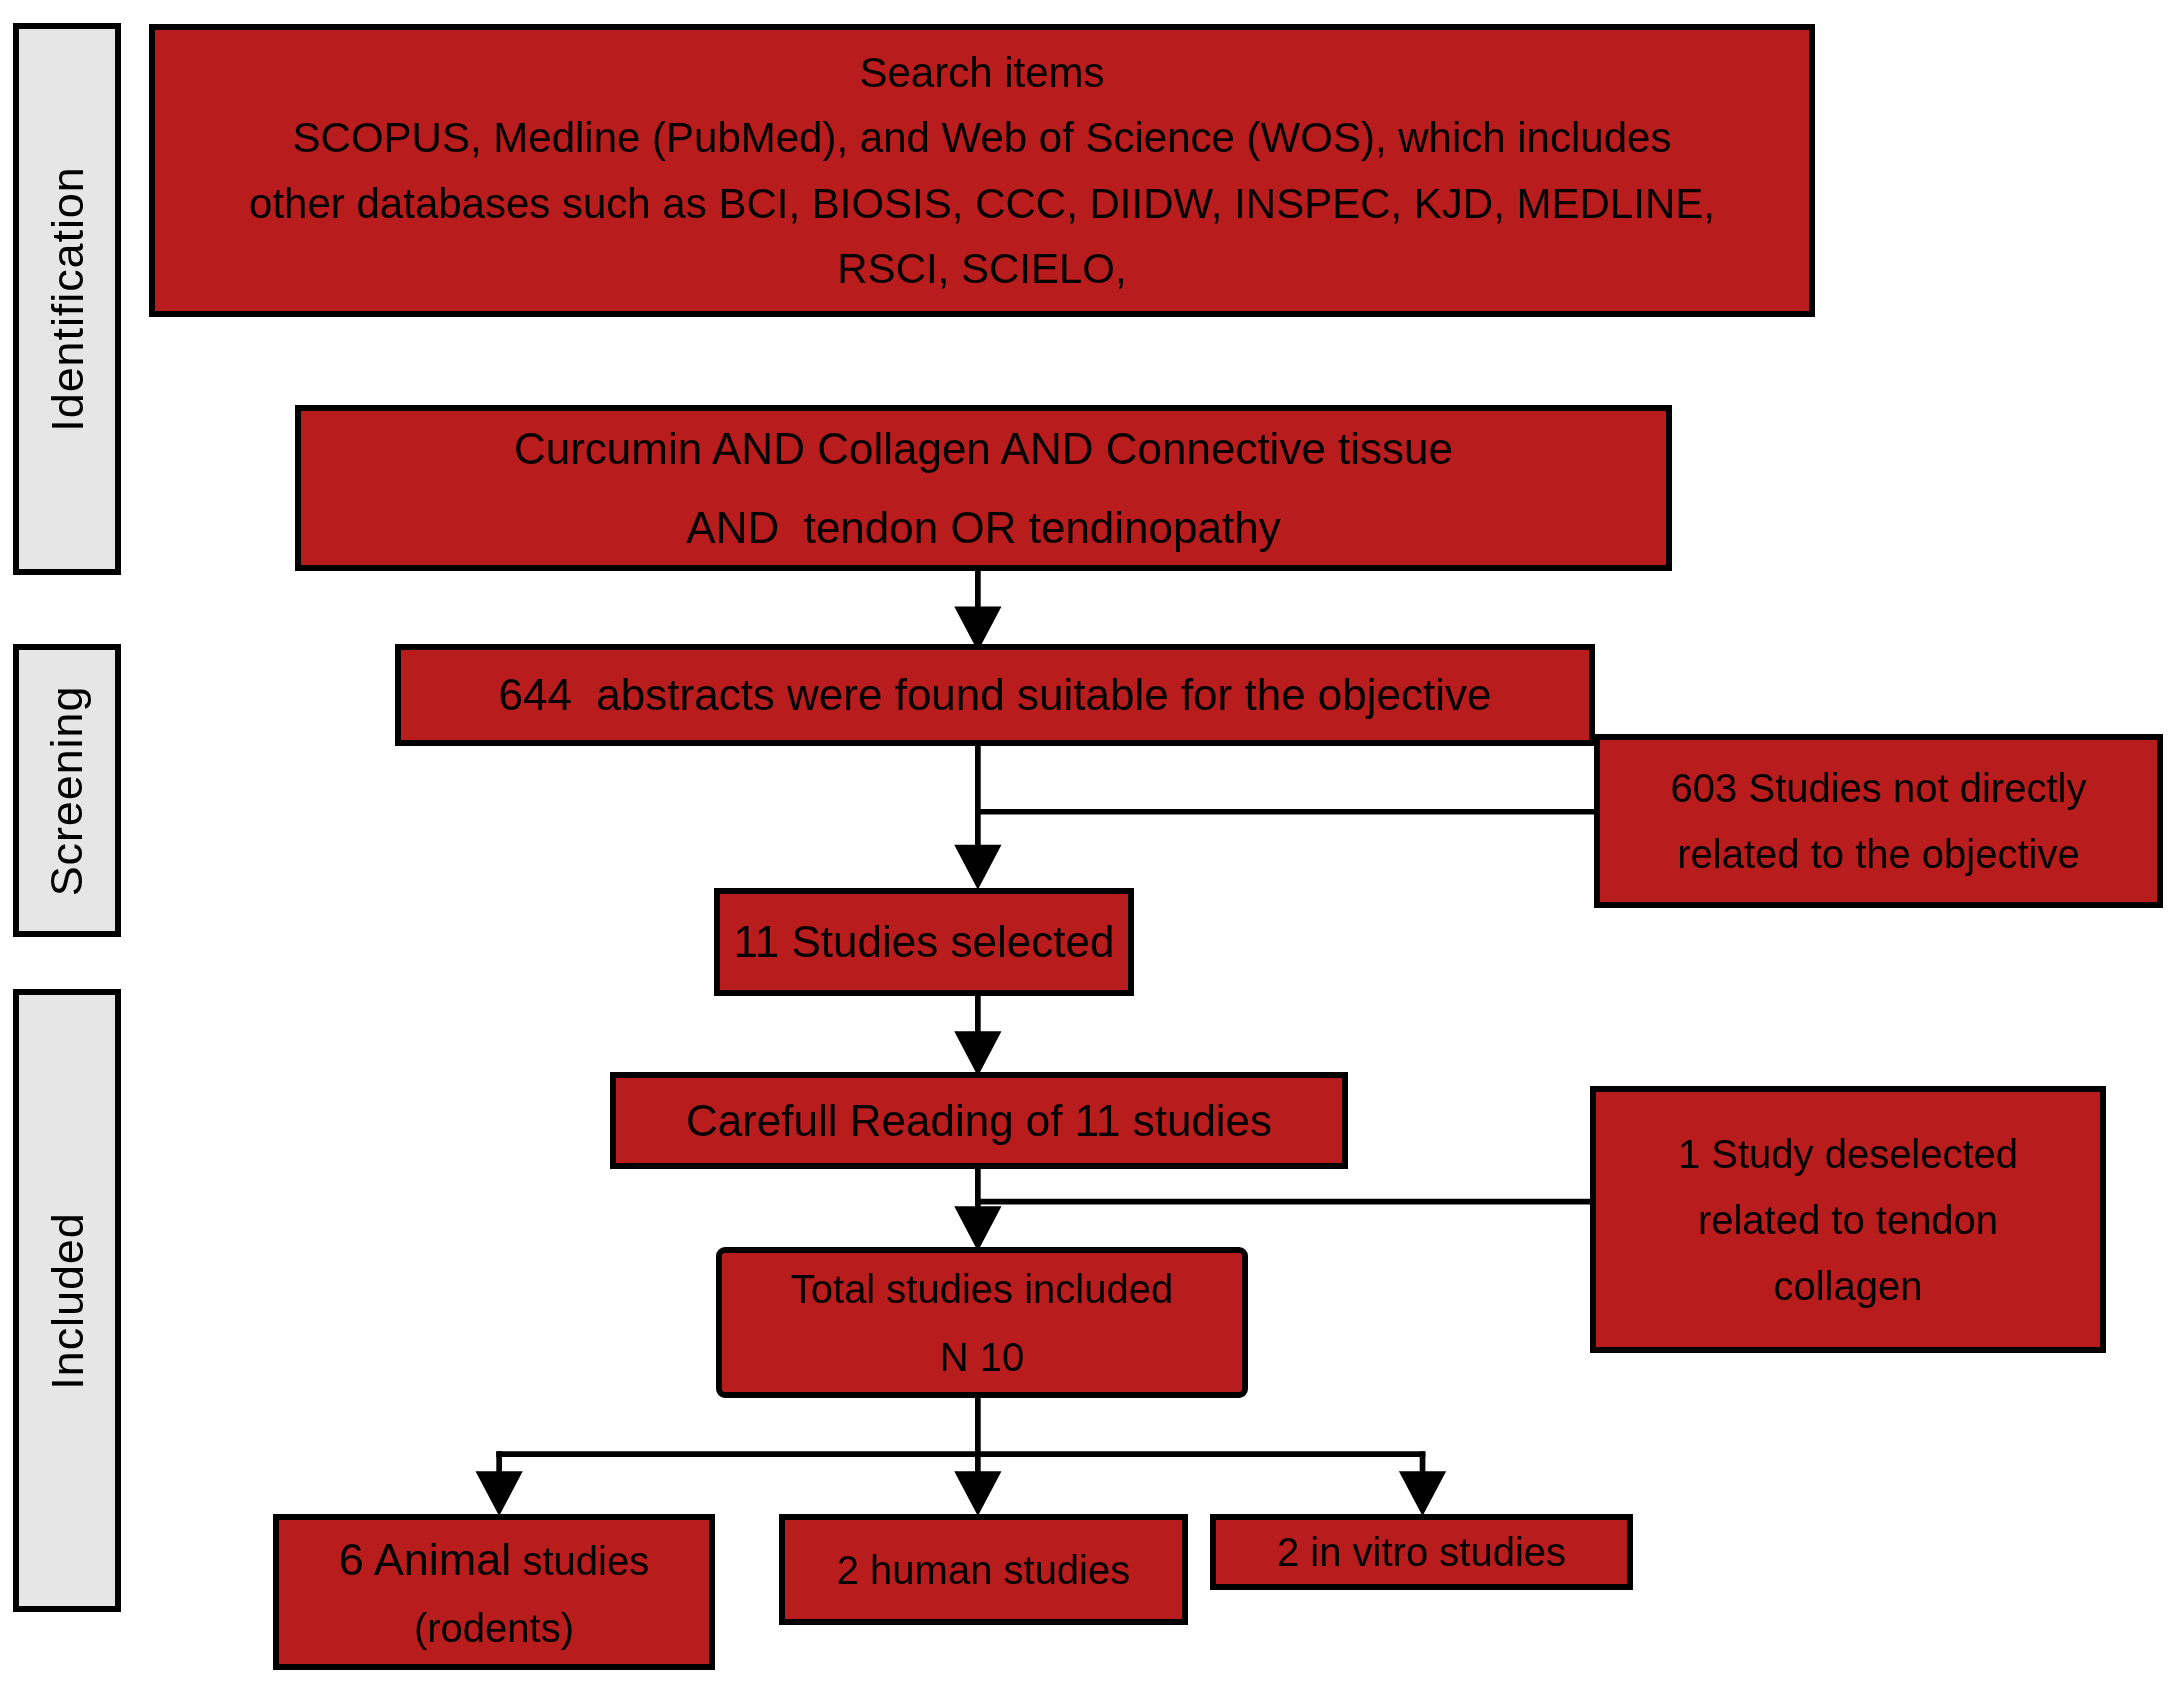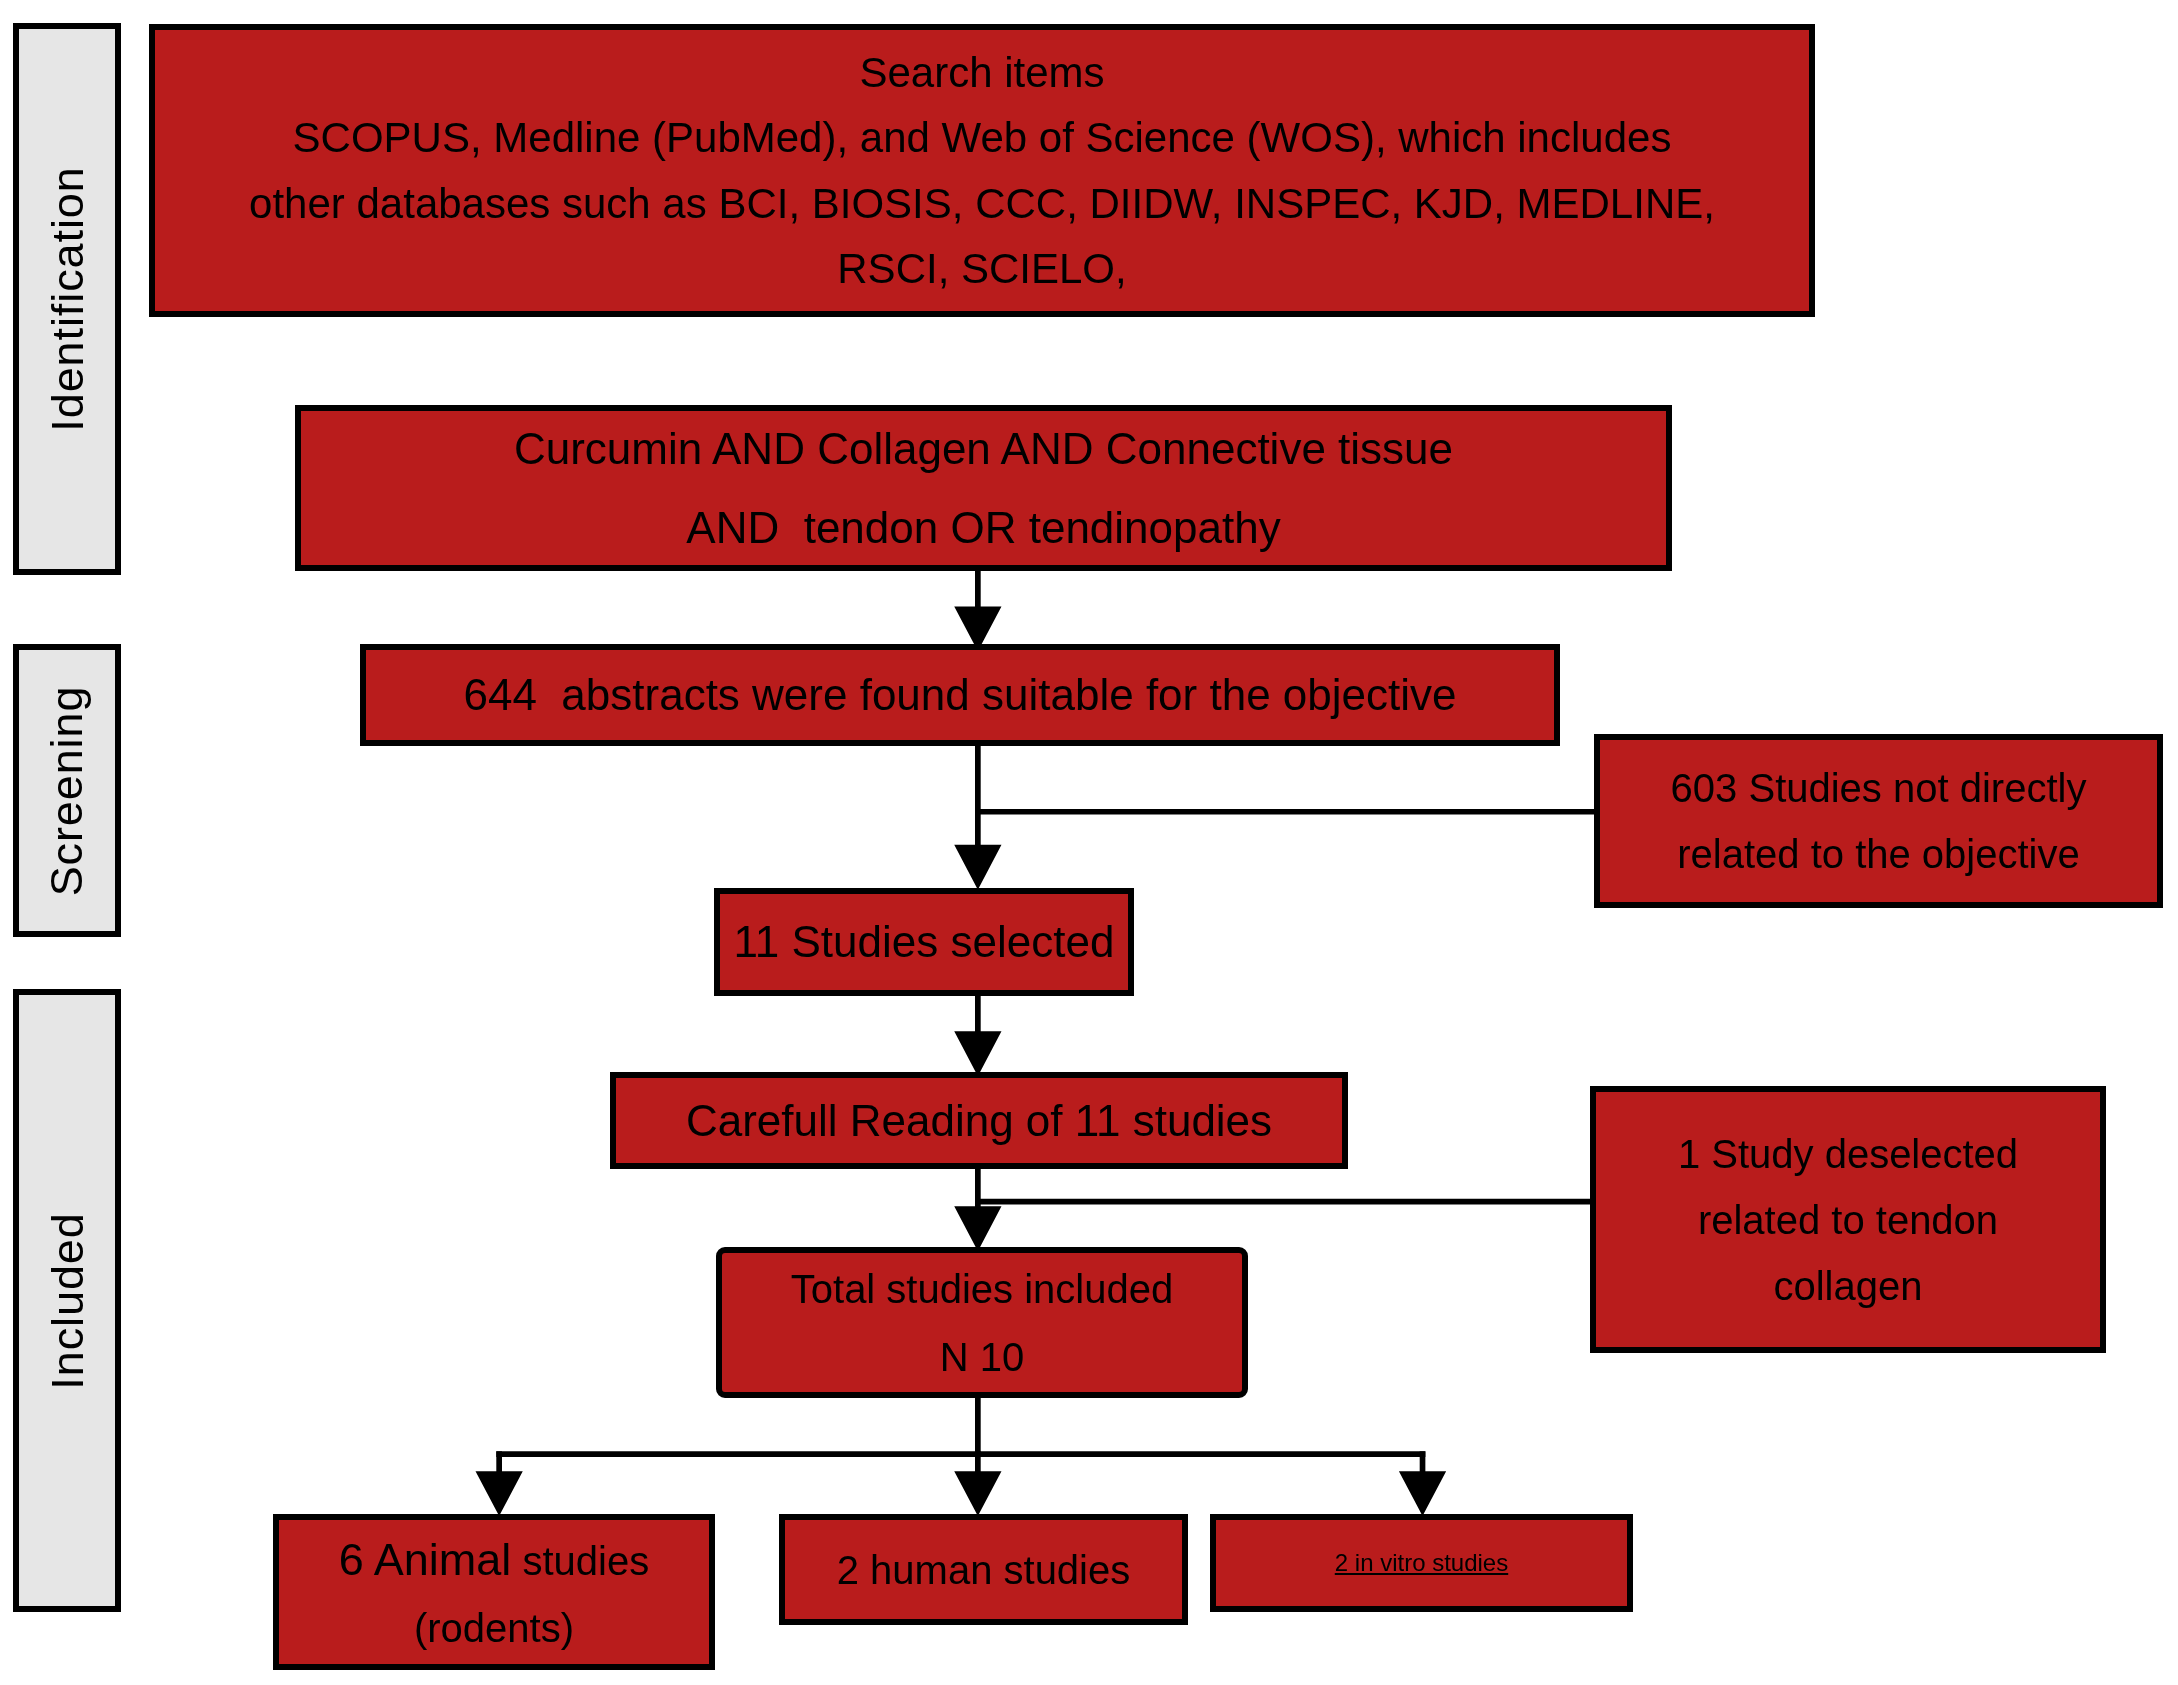--- a/index.html
+++ b/index.html
@@ -52,34 +52,34 @@
   }
   
   #sb-identification { left: 13.2px;  top: 23px;   width: 108px; height: 552px; }
   #sb-screening      { left: 13.2px;  top: 644px;  width: 108px; height: 293px; }
   #sb-included       { left: 13.2px;  top: 989px; width: 108px; height: 623px; }
   
   #bx-search   { left: 149px;  top: 24px;   width: 1666px; height: 293px; font-size: 42px; }
   #bx-search .txt { line-height: 1.55; }
   #bx-query    { left: 295px;  top: 405px;  width: 1377px; height: 166px; font-size: 44px; }
   #bx-query .txt { line-height: 1.8; }
-  #bx-644      { left: 360px;  top: 644px;  width: 1200px; height: 102px; font-size: 44px; }
+  #bx-644      { left: 395px;  top: 644px;  width: 1200px; height: 102px; font-size: 44px; }
   #bx-603      { left: 1594px; top: 734px;  width: 569px;  height: 174px; font-size: 40px; }
   #bx-603 .txt { line-height: 1.65; }
   #bx-11       { left: 714px;  top: 888px;  width: 420px;  height: 108px; font-size: 44px; }
   #bx-careful  { left: 610px;  top: 1072px; width: 738px;  height: 97px; font-size: 44px; }
   #bx-1study   { left: 1590px; top: 1086px; width: 516px;  height: 267px; font-size: 40px; }
   #bx-1study .txt { line-height: 1.65; }
   #bx-total    { left: 716px;  top: 1247px; width: 532px;  height: 151px; font-size: 40px; border-radius: 9px; }
   #bx-total .txt { line-height: 1.7; }
   #bx-animal   { left: 273px;  top: 1514px; width: 442px;  height: 156px; font-size: 40px; }
   #bx-animal .line { line-height: 1.6; }
   #bx-animal .big { font-size: 45px; }
   #bx-human    { left: 779px;  top: 1514px; width: 409px;  height: 111px; font-size: 40px; }
-  #bx-invitro  { left: 1210px; top: 1514px; width: 423px;  height: 98px; font-size: 24px; text-decoration: underline; }
+  #bx-invitro  { left: 1210px; top: 1514px; width: 423px;  height: 76px; font-size: 40px; }
 </style>
 </head>
 <body>
 
 <div class="stage">
 
   <svg class="connectors" viewBox="0 0 2302 1781" xmlns="http://www.w3.org/2000/svg">
     <g stroke="#000000" stroke-width="6" fill="#000000" stroke-linecap="square">
 
       <line x1="1033" y1="603" x2="1033" y2="648"></line>

